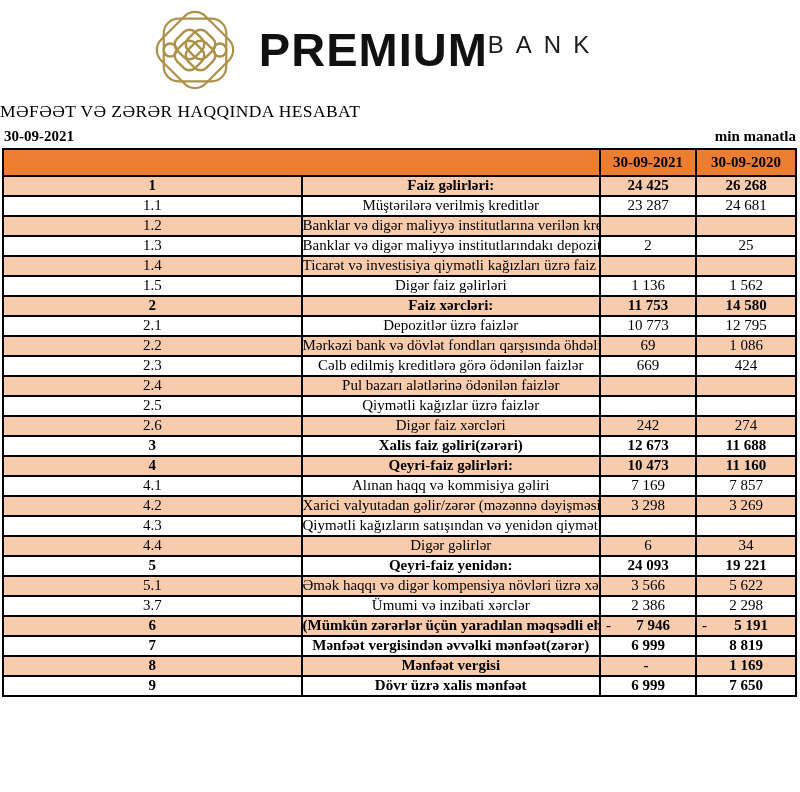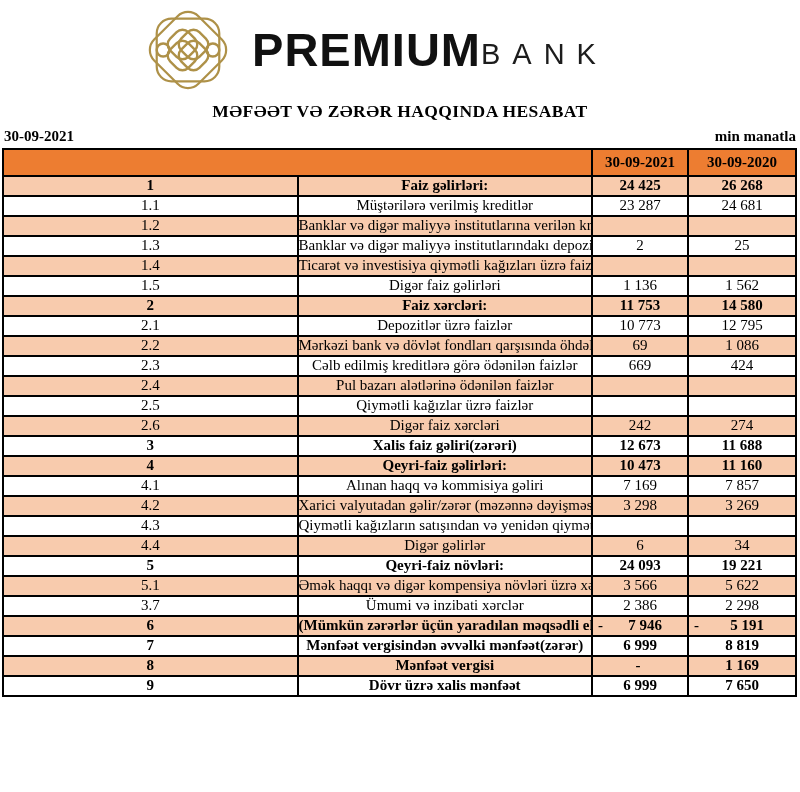--- a/index.html
+++ b/index.html
@@ -21,43 +21,43 @@
   }
   .logo-wrap{width:104px;height:92px;flex:0 0 auto;}
   .logo-wrap svg{width:100%;height:100%;}
   .brand-text{display:flex;flex-direction:row;align-items:flex-start;}
   .brand-name{
     font-family:"Liberation Sans","DejaVu Sans",sans-serif;
     font-weight:bold;font-size:47px;line-height:0.92;letter-spacing:1px;color:#111;
   }
   .brand-sub{
     font-family:"Liberation Sans","DejaVu Sans",sans-serif;
-    font-weight:normal;font-size:29px;letter-spacing:12px;color:#1c1c1c;margin-top:10px;
+    font-weight:normal;font-size:24px;letter-spacing:12px;color:#1c1c1c;margin-top:3px;
   }
   
   .report-title{
-    text-align:center;font-weight:bold;font-size:17.5px;letter-spacing:0.4px;margin-top:3px;
+    font-weight:normal;font-size:17.5px;letter-spacing:0.4px;margin-top:3px;
   }
   .meta-row{
     display:flex;justify-content:space-between;align-items:flex-end;
     font-weight:bold;font-size:15px;margin-top:6px;padding:0 4px 2px 4px;
   }
   
   table.pnl{
     width:795px;margin:1px 2px 0 2px;border-collapse:collapse;table-layout:fixed;
   }
   .pnl th,.pnl td{border:2px solid var(--ink);overflow:hidden;white-space:nowrap;}
   .pnl thead th{
     background:var(--orange);height:27px;font-size:15px;font-weight:bold;text-align:center;padding:0;
   }
   .pnl td{height:20px;font-size:15px;padding:0;line-height:1.05;}
   .c-no{width:38px;text-align:center;font-size:14px;}
   .c-label{padding-left:5px;text-align:center;}
   .c-val1{width:96px;}
-  .c-val2{width:108px;}
+  .c-val2{width:100px;}
   .c-val1,.c-val2{text-align:center;padding-right:18px;}
   tr.shade{background:var(--peach);}
   tr.bold td{font-weight:bold;}
   td.dash{text-align:center;padding-right:4px;}
   td.neg .minus{float:left;padding-left:5px;}
 </style>
 </head>
 <body>
 
 <div class="brand-row">
@@ -204,21 +204,21 @@
     <td class="c-val2"></td>
   </tr>
       <tr class="shade">
     <td class="c-no">4.4</td>
     <td class="c-label">Digər gəlirlər</td>
     <td class="c-val1">6</td>
     <td class="c-val2">34</td>
   </tr>
       <tr class="bold">
     <td class="c-no">5</td>
-    <td class="c-label">Qeyri-faiz növləri:</td>
+    <td class="c-label">Qeyri-faiz yenidən:</td>
     <td class="c-val1">24 093</td>
     <td class="c-val2">19 221</td>
   </tr>
       <tr class="shade">
     <td class="c-no">5.1</td>
     <td class="c-label">Əmək haqqı və digər kompensiya növləri üzrə xərclər</td>
     <td class="c-val1">3 566</td>
     <td class="c-val2">5 622</td>
   </tr>
       <tr>

